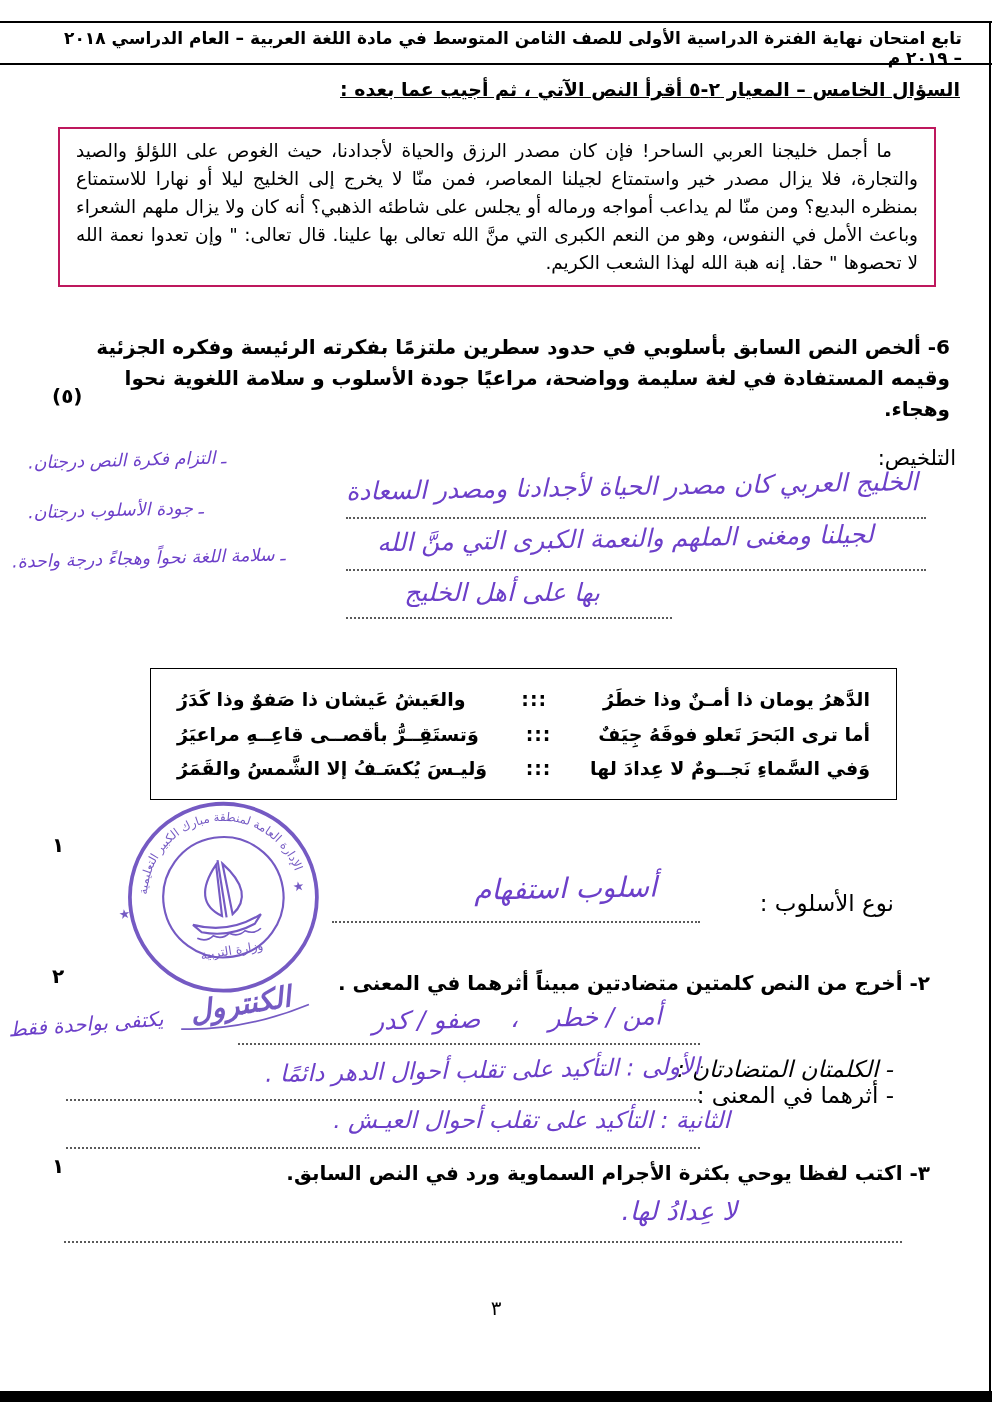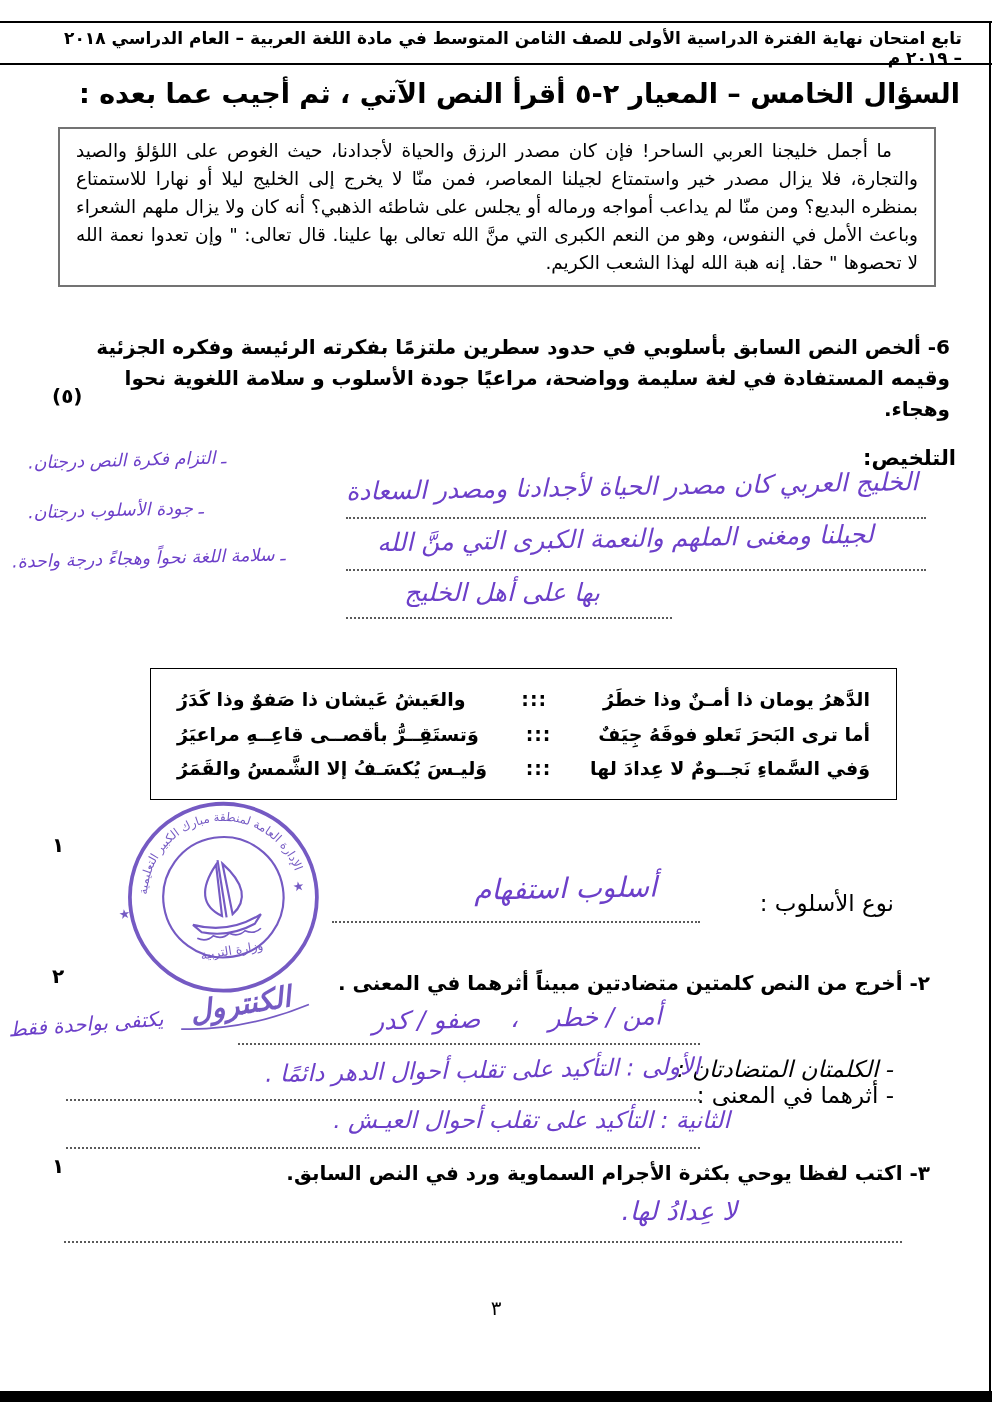--- a/index.html
+++ b/index.html
@@ -7,28 +7,28 @@
     position:relative;width:992px;height:1402px;background:#fff;
     font-family:"DejaVu Sans",sans-serif;direction:rtl;color:#000;overflow:hidden;
   }
   .abs{position:absolute;}
   .hline{position:absolute;background:#000;}
   .dot{position:absolute;height:0;border-bottom:2px dotted #5a5a5a;}
   .hw{color:#6c3fc9;font-style:italic;}
   .rot1{transform:rotate(-1deg);}
   .rot2{transform:rotate(-1.5deg);}
   .header-text{font-size:17px;font-weight:bold;text-align:right;letter-spacing:0;}
-  .heading{font-size:27px;font-weight:bold;white-space:nowrap;}
+  .heading{font-size:19px;font-weight:bold;text-decoration:underline;white-space:nowrap;}
   .passage-box{
-    border:2px solid #737373;padding:8px 16px;font-size:18.5px;line-height:28px;
+    border:2px solid #be185d;padding:8px 16px;font-size:18.5px;line-height:28px;
     text-align:justify;text-indent:26px;
   }
   .item-text{font-size:20px;font-weight:bold;line-height:31px;text-align:right;}
   .mark{position:absolute;font-weight:bold;font-size:20px;color:#000;}
-  .summary-label{font-size:21px;font-weight:bold;}
+  .summary-label{font-size:21px;font-weight:normal;}
   .hw-line{font-size:25px;white-space:nowrap;}
   .rubric{font-size:17.5px;white-space:nowrap;}
   .poem-box{
     border:1.5px solid #000;padding:12px 26px;display:flex;flex-direction:column;
     justify-content:space-evenly;font-size:19px;font-weight:bold;
   }
   .verse{display:flex;justify-content:space-between;align-items:center;line-height:33px;}
   .hemi{white-space:nowrap;}
   .sep{font-weight:bold;letter-spacing:1px;}
   .ans-label{font-size:23px;white-space:nowrap;}

